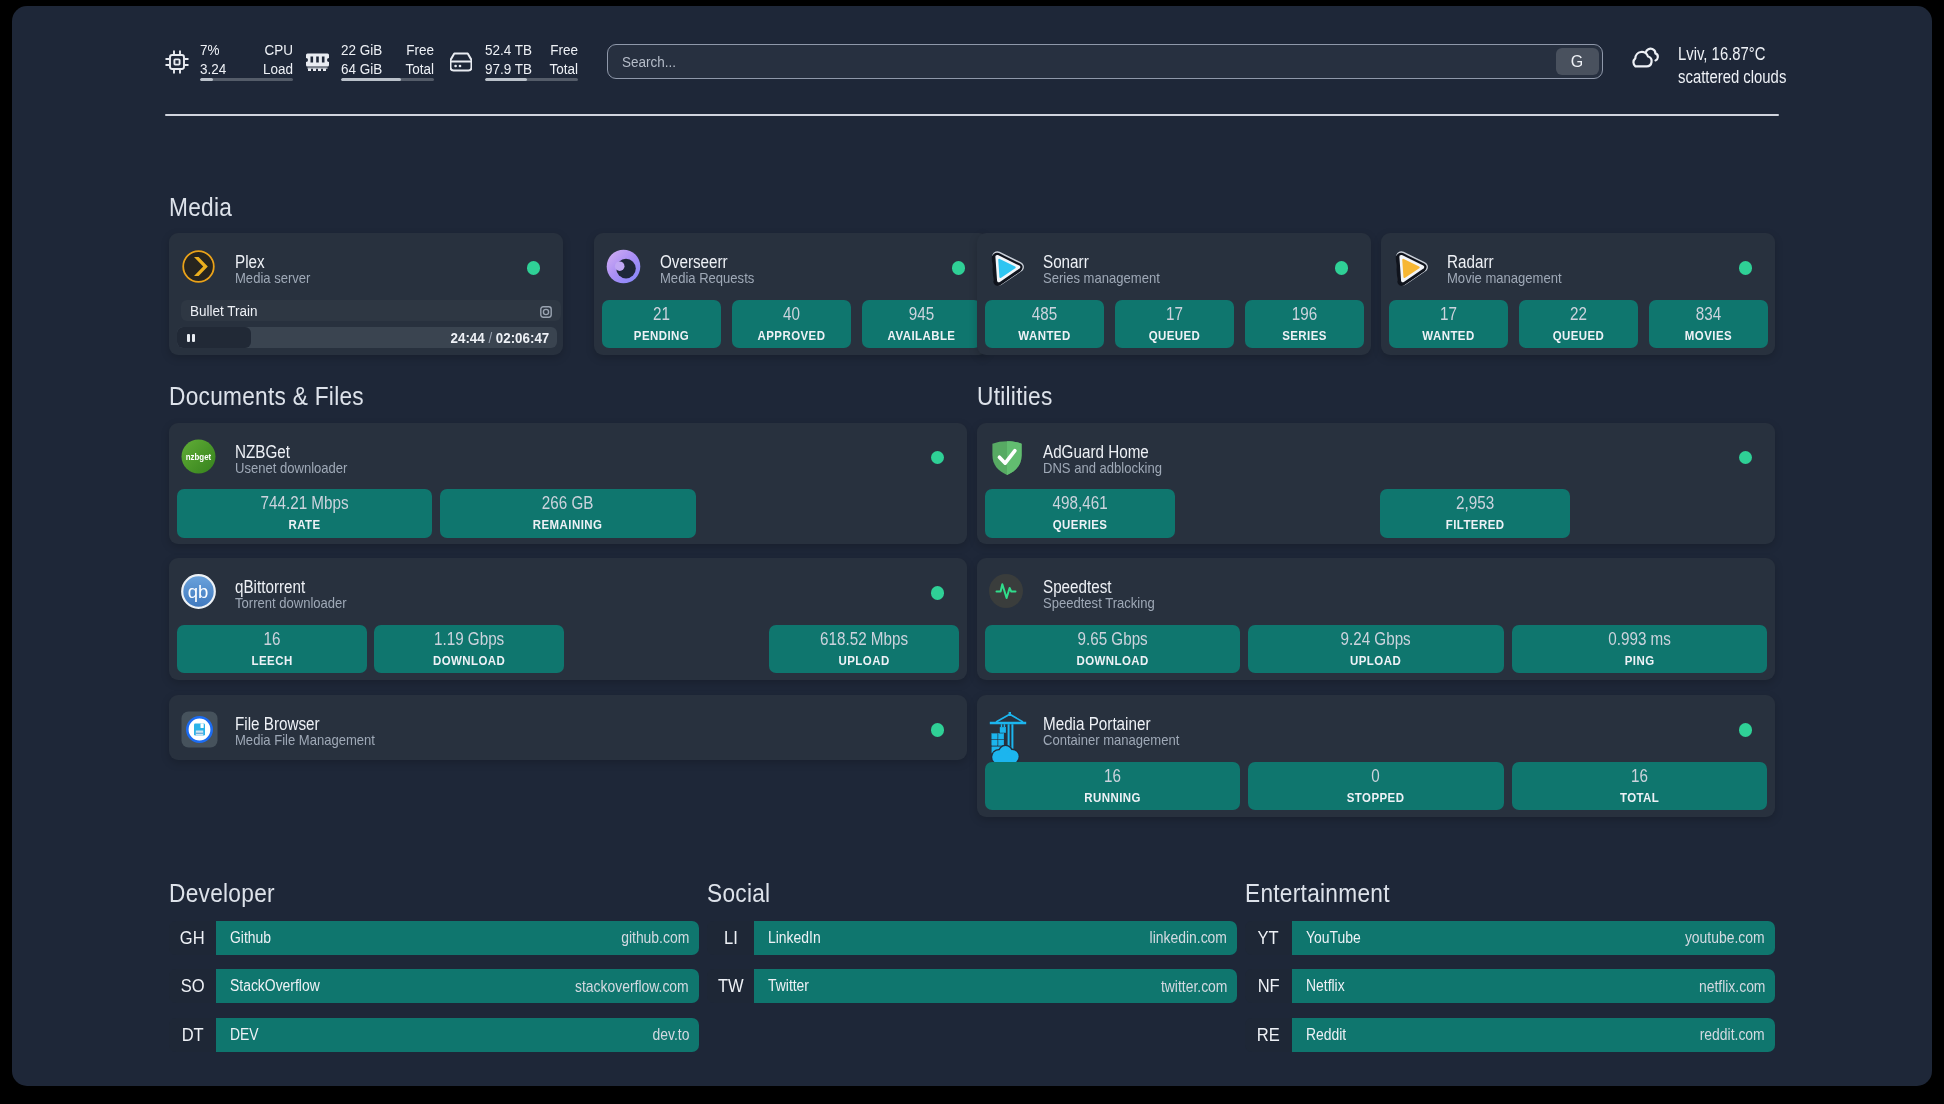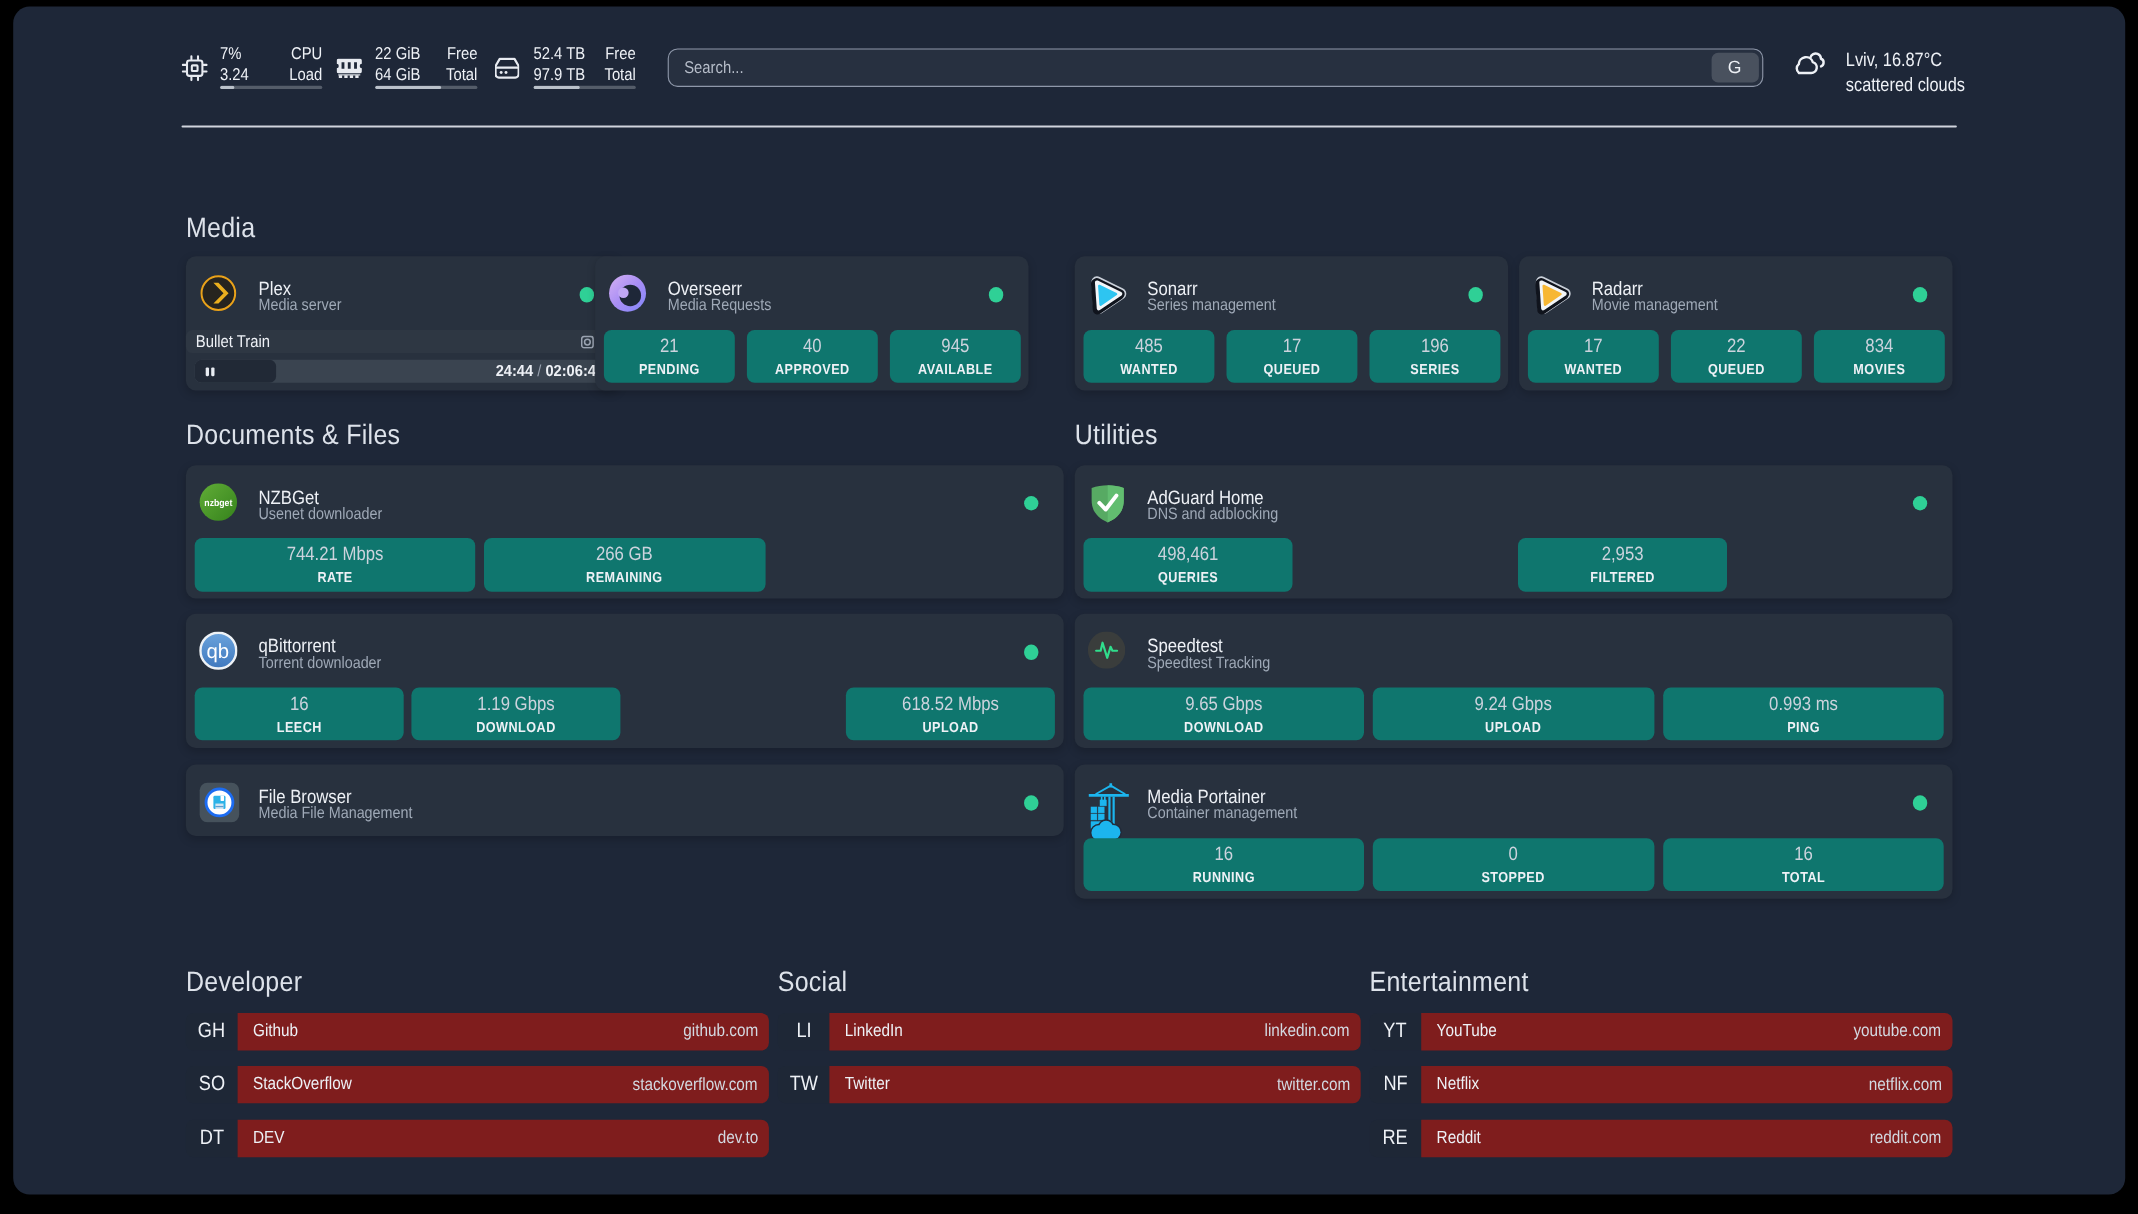--- a/index.html
+++ b/index.html
@@ -15,21 +15,21 @@
 .sv{position:absolute;left:0;right:0;top:6px;text-align:center;font-size:17.5px;color:#ccd3dd;line-height:17.5px;white-space:nowrap;transform:scaleX(0.87)}
 .sl{position:absolute;left:0;right:0;top:29.4px;text-align:center;font-size:13.2px;font-weight:bold;color:#eef1f6;line-height:13.2px;letter-spacing:0.5px;transform:scaleX(0.87)}
 .res{position:absolute;top:40px}
 .rv{position:absolute;font-size:15.5px;color:#eef1f6;line-height:19.3px;white-space:nowrap;transform:scaleX(0.87);transform-origin:0 0}
 .rl{position:absolute;font-size:15.5px;color:#eef1f6;line-height:19.3px;text-align:right;white-space:nowrap;transform:scaleX(0.87);transform-origin:100% 0}
 .rbar{position:absolute;top:37.5px;height:3.4px;border-radius:2px;background:#545c69;overflow:hidden}
 .rfill{position:absolute;left:0;top:0;bottom:0;border-radius:2px;background:#bac1ca}
 .bmt{position:absolute;height:34px}
 .bmabbr{position:absolute;left:0;top:0;bottom:0;width:47px;background:#1e2736;border-radius:7px 0 0 7px;color:#eef1f6;font-size:19px;text-align:center;line-height:34px}
 .bmabbr>span{display:inline-block;transform:scaleX(0.87)}
-.bmmain{position:absolute;left:47px;right:0;top:0;bottom:0;background:#7f1d1d;border-radius:0 7px 7px 0}
+.bmmain{position:absolute;left:47px;right:0;top:0;bottom:0;background:#0f766e;border-radius:0 7px 7px 0}
 .bmname{position:absolute;left:13.5px;top:8px;font-size:16px;color:#eef1f6;line-height:18px;white-space:nowrap;transform:scaleX(0.87);transform-origin:0 0}
 .bmurl{position:absolute;right:10px;top:8.5px;font-size:16px;color:#d3d9e1;line-height:18px;white-space:nowrap;transform:scaleX(0.87);transform-origin:100% 0}
 
 </style></head><body>
 <div id="page"></div>
 <div class="res" style="left:165px;width:128px;height:44px">
     <div class="abs" style="left:0;top:10px"><svg width="24" height="24" viewBox="0 0 24 24" style="">
         <g fill="none" stroke="#e8ebf1" stroke-width="1.9" stroke-linecap="round">
           <rect x="5" y="5" width="14" height="14" rx="2.2"></rect>
           <rect x="9.4" y="9.4" width="5.2" height="5.2" rx="0.8"></rect>
@@ -89,37 +89,37 @@
 <div class="sec" style="left:1245px;top:880px">Entertainment</div>
 <div class="card" style="left:169px;top:233px;width:394px;height:122px">
     <div class="cicon"><svg width="35" height="35" viewBox="0 0 35 35" style="">
         <circle cx="17.5" cy="17.5" r="16.2" fill="#26241f"></circle>
         <circle cx="17.5" cy="17.5" r="15.3" fill="none" stroke="#e9a21b" stroke-width="1.8"></circle>
         <path d="M13 8 h4.6 l9.2 9.5 l-9.2 9.5 h-4.6 l9.2 -9.5 Z" fill="#ebaf1e"></path>
       </svg></div>
     <div class="cname">Plex</div>
     <div class="cdesc">Media server</div>
     <div class="dot" style="left:357.5px"></div>
-    <div class="abs" style="left:0;top:66.5px;width:380px;height:21px;background:#2e3743;border-radius:6px">
+    <div class="abs" style="left:12px;top:66.5px;width:380px;height:21px;background:#2e3743;border-radius:6px">
 <div class="abs" style="left:9px;top:0;font-size:15.5px;font-weight:500;color:#eef1f6;line-height:21px;transform:scaleX(0.87);transform-origin:0 0;white-space:nowrap">Bullet Train</div>
 <div class="abs" style="right:9px;top:4.5px"><svg width="12" height="12" viewBox="0 0 12 12" style="">
           <g fill="none" stroke="#9aa3b1" stroke-width="1.4">
             <rect x="0.8" y="0.8" width="10.4" height="10.4" rx="2.4"></rect>
             <circle cx="6" cy="6" r="2.6"></circle>
           </g>
         </svg></div>
     </div>
 <div class="abs" style="left:8px;top:94px;width:380px;height:21px;background:#3a4450;border-radius:6px;overflow:hidden">
 <div class="abs" style="left:0;top:0;bottom:0;width:74px;background:#212936;border-radius:6px"></div>
 <div class="abs" style="left:9.5px;top:6.5px;width:3px;height:8.5px;background:#e8ecf2;border-radius:1px"></div>
 <div class="abs" style="left:15px;top:6.5px;width:3px;height:8.5px;background:#e8ecf2;border-radius:1px"></div>
 <div class="abs" style="right:8px;top:0;font-size:14.5px;font-weight:bold;color:#eef1f6;line-height:23px;transform:scaleX(0.92);transform-origin:100% 0;white-space:nowrap">24:44 <span style="color:#9aa3b1;font-weight:normal">/</span> 02:06:47</div>
 </div>
   </div>
-<div class="card" style="left:541px;top:233px;width:394px;height:122px">
+<div class="card" style="left:594px;top:233px;width:394px;height:122px">
     <div class="cicon"><svg width="35" height="35" viewBox="0 0 35 35" style="">
         <defs>
           <linearGradient id="ovg" x1="0" y1="0" x2="1" y2="1">
             <stop offset="0" stop-color="#d5b1f2"></stop>
             <stop offset="0.5" stop-color="#a98ef5"></stop>
             <stop offset="1" stop-color="#8187fb"></stop>
           </linearGradient>
         </defs>
         <circle cx="17.5" cy="17.5" r="16.8" fill="url(#ovg)"></circle>
         <circle cx="20" cy="19.6" r="9.8" fill="#1e2738"></circle>

